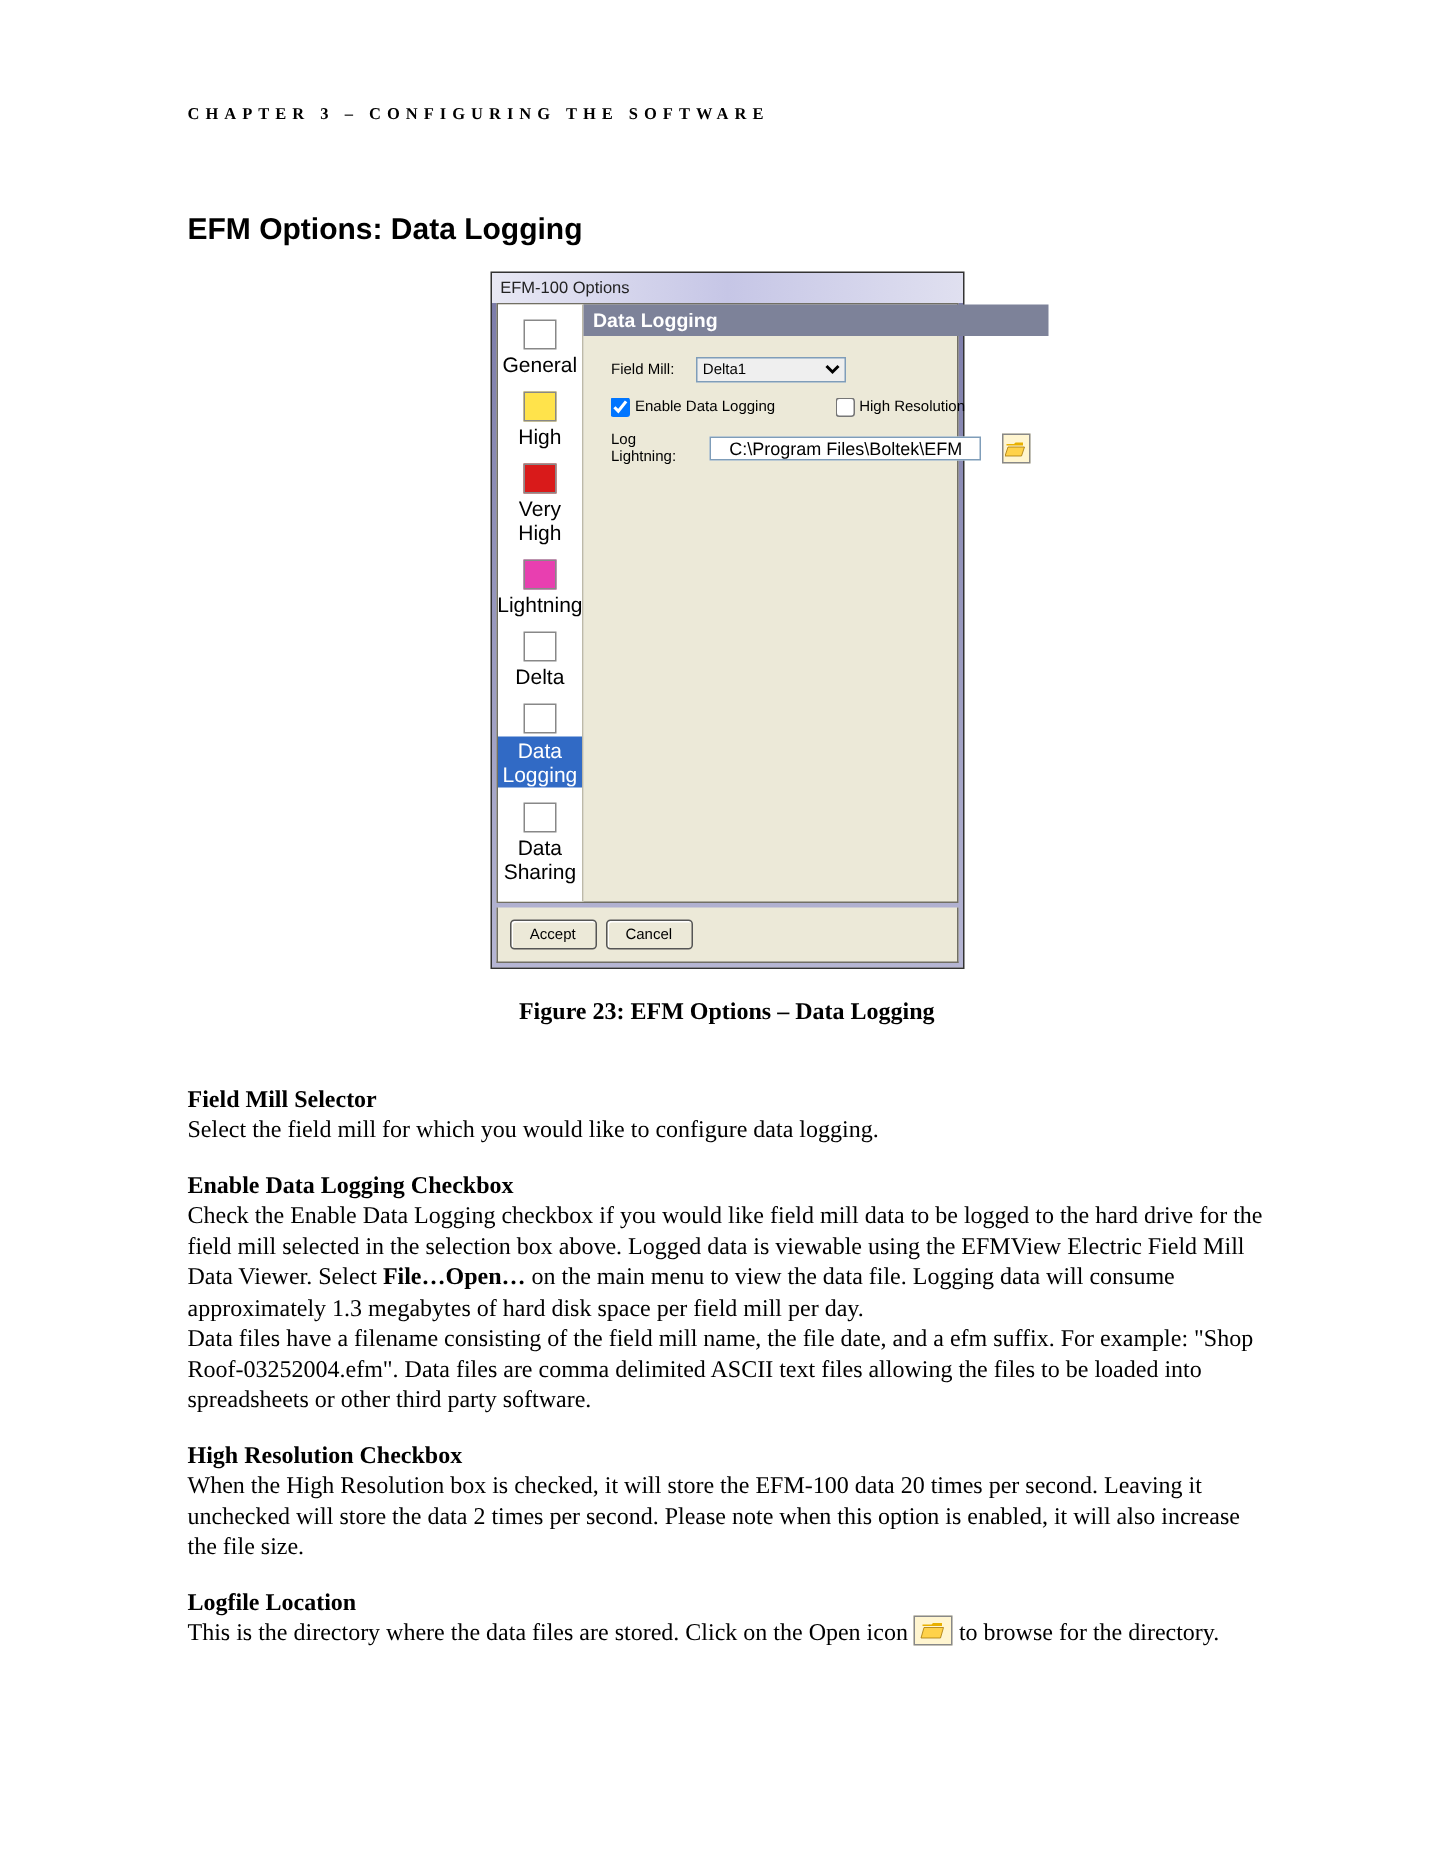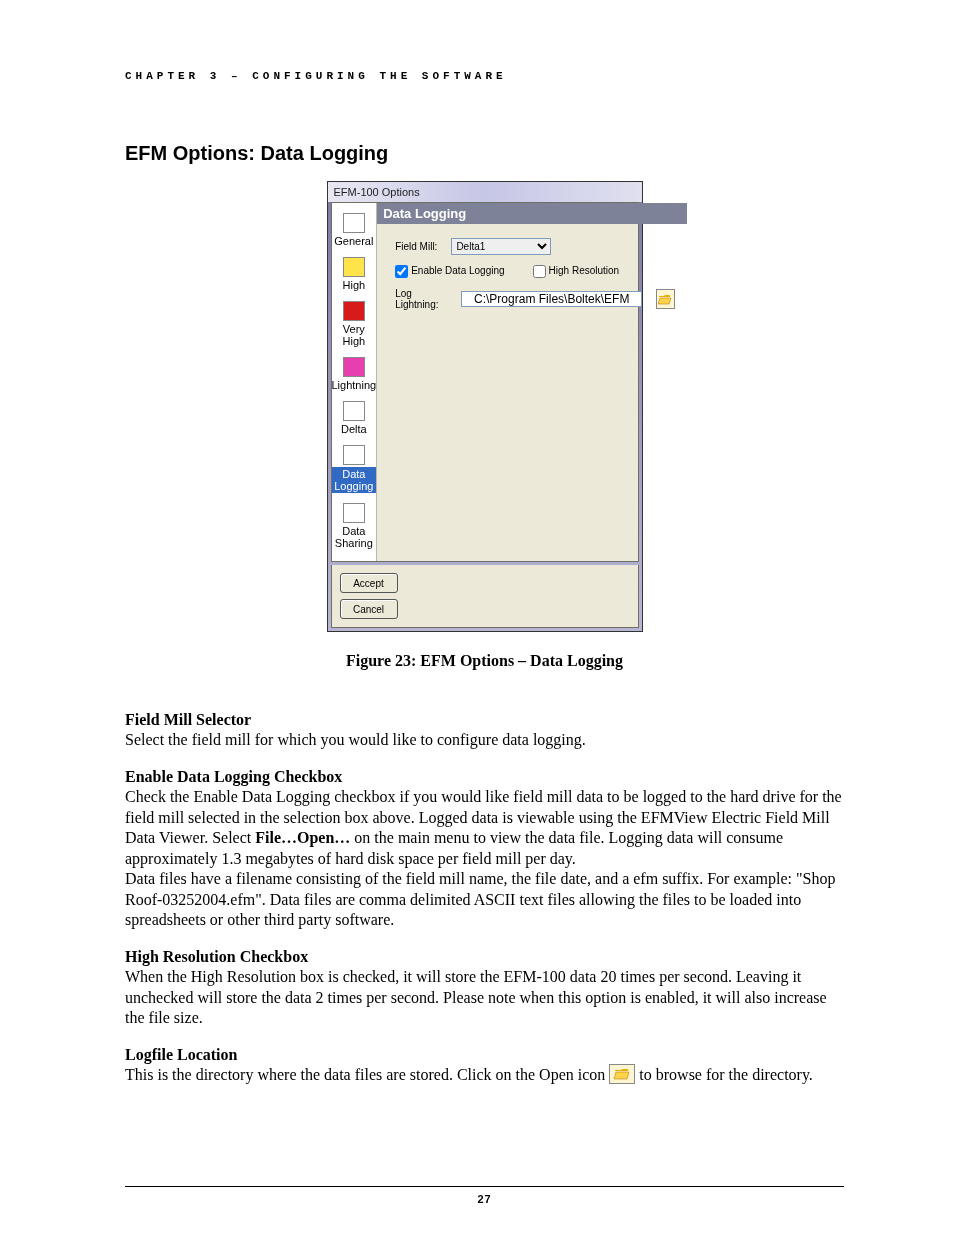--- a/index.html
+++ b/index.html
@@ -10,21 +10,21 @@
     color: #000;
   }
   .page {
     width: 954px;
     height: 1235px;
     position: relative;
     box-sizing: border-box;
     padding: 70px 110px 40px 125px;
   }
   .chapter-header {
-    font-family: Liberation Mono, monospace;
+    font-family: Liberation Serif, serif;
     font-size: 11px;
     font-weight: bold;
     letter-spacing: 4px;
     color: #000;
     margin-bottom: 60px;
   }
   .section-title {
     font-family: Arial, Helvetica, sans-serif;
     font-size: 20px;
     font-weight: 900;
@@ -52,21 +52,21 @@
   }
   .sidebar {
     width: 58px;
     background: #fff;
     border-right: 1px solid #bdb9a8;
     text-align: center;
     padding: 6px 0;
   }
   .sb-item {
     font-family: Tahoma, Arial, sans-serif;
-    font-size: 11px;
+    font-size: 14px;
     color: #000;
     padding: 2px 0 6px 0;
   }
   .sb-item.selected .sb-label {
     background: #316ac5;
     color: #fff;
     padding: 1px 2px;
     display: inline-block;
   }
   .sb-icon {
@@ -113,21 +113,21 @@
     display:inline-flex; align-items:center; justify-content:center;
     margin-left:auto;
   }
   .browse-btn svg{ display:block;}
   .button-row {
     background:#ece9d8;
     margin:0 3px 3px 3px;
     border-left:1px solid #716f64;
     border-right:1px solid #716f64;
     border-bottom:1px solid #716f64;
-    display:flex; gap:6px; padding:8px;flex-direction:column;
+    display:flex; gap:6px; padding:8px;
   }
   .win-btn{
     font-family:Tahoma,Arial,sans-serif; font-size:10px;
     width:58px; height:20px;
     background:#ece9d8; border:1px solid #555; border-radius:3px;
     box-shadow: inset 1px 1px 0 #fff;
   }
   .fig-caption{
     text-align:center;
     font-family:Georgia,'Times New Roman',serif;
@@ -200,21 +200,21 @@
         <div class="content-title">Data Logging</div>
         <div class="content-body">
           <div class="row">
             <span>Field Mill:</span>
             <select class="field-mill">
               <option>Delta1</option>
             </select>
           </div>
           <div class="row">
             <label><input type="checkbox" checked="" style=""><span>Enable Data Logging</span></label>
-            <label style="margin-left:14px"><input type="checkbox" style=""><span>High Resolution</span></label>
+            <label style="margin-left:26px"><input type="checkbox" style=""><span>High Resolution</span></label>
           </div>
           <div class="row">
             <span>Log Lightning:</span>
             <input class="loglocation" value="C:\Program Files\Boltek\EFM\Data\" style="">
             <span class="browse-btn">
               <svg width="14" height="12" viewBox="0 0 14 12">
                 <path d="M1 3h5l1-1h5v2H1z" fill="#e8b000"></path>
                 <path d="M2 5h11l-2 6H0z" fill="#ffd24a" stroke="#a07000" stroke-width="0.5"></path>
               </svg>
             </span>
@@ -249,14 +249,13 @@
 
     <p>
       <span class="para-head">Logfile Location</span><br>
       <span>This is the directory where the data files are stored.  Click on the Open icon </span><span class="inline-open-icon"><svg width="18" height="14" viewBox="0 0 18 14">
             <path d="M2 4h6l1-1h6v2H2z" fill="#e8b000"></path>
             <path d="M3 6h13l-2 7H1z" fill="#ffd24a" stroke="#a07000" stroke-width="0.5"></path>
           </svg></span><span> to browse for the directory.</span>
     </p>
   </div>
 
-  <div class="footer">27</div>
 </div>
 
 </body></html>

